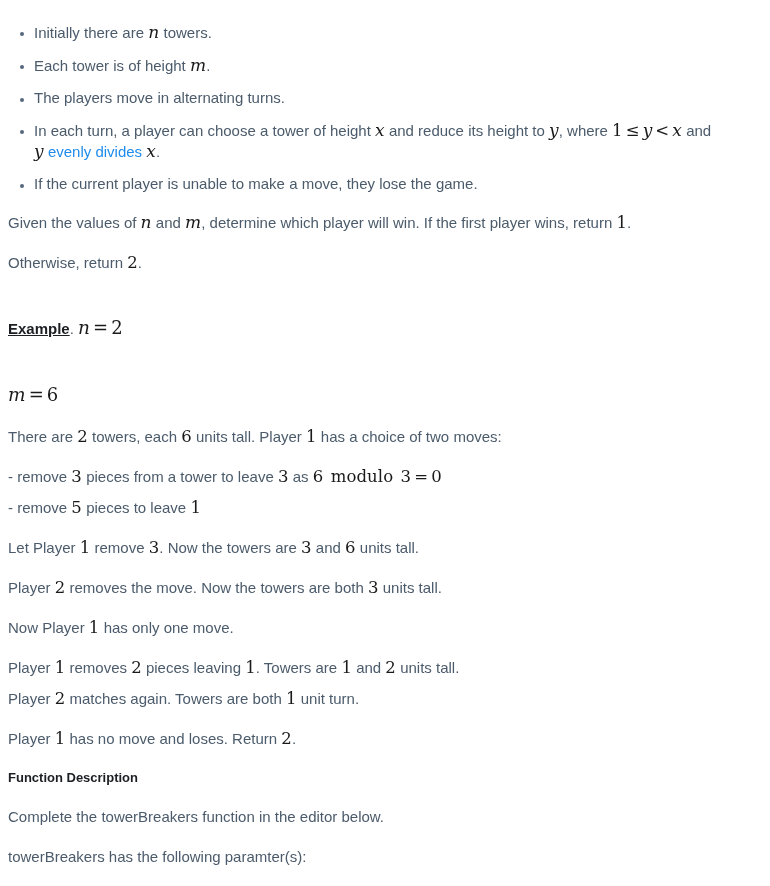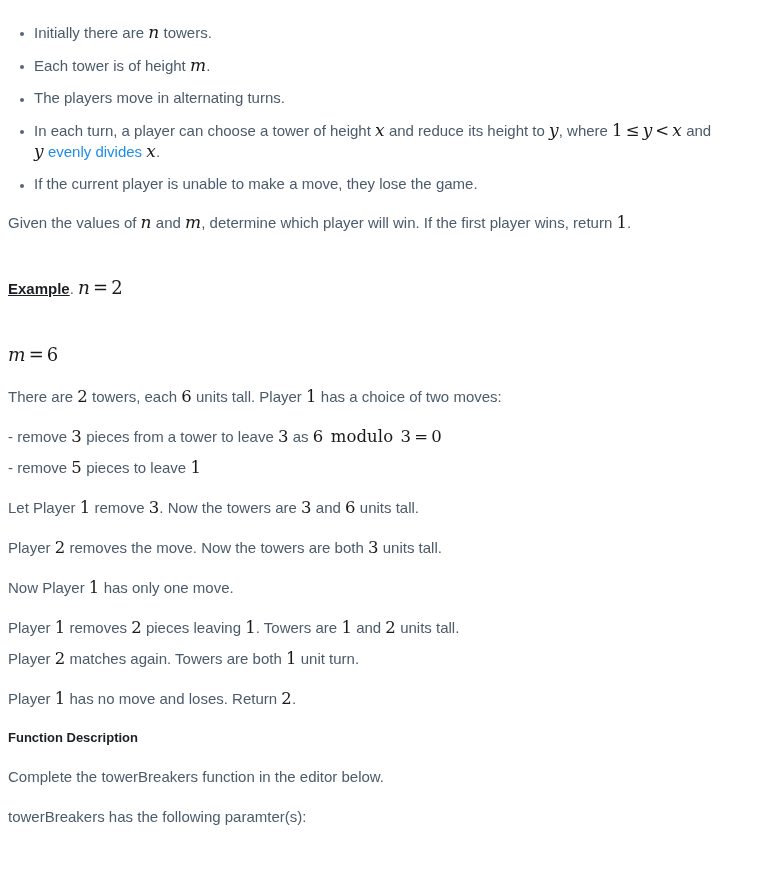--- a/index.html
+++ b/index.html
@@ -140,20 +140,23 @@
     </li>
     <li>
       <span>If the current player is unable to make a move, they lose the game.</span>
     </li>
   </ul>
 
   <p>
     <span>Given the values of </span><span class="math"><span class="v">n</span></span><span> and </span><span class="math"><span class="v">m</span></span><span>, determine which player will win. If the first player wins, return </span><span class="math"><span class="n">1</span></span><span>.</span>
   </p>
 
+  <p>
+    <span>Otherwise, return </span><span class="math"><span class="n">2</span></span><span>.</span>
+  </p>
 
   <p class="mline">
     <span class="bold-inline">Example</span><span>.</span>&nbsp;<span class="math block"><span class="v">n</span><span class="op">=</span><span class="n">2</span></span>
   </p>
 
   <p class="mline">
     <span class="math block"><span class="v">m</span><span class="op">=</span><span class="n">6</span></span>
   </p>
 
   <p>

